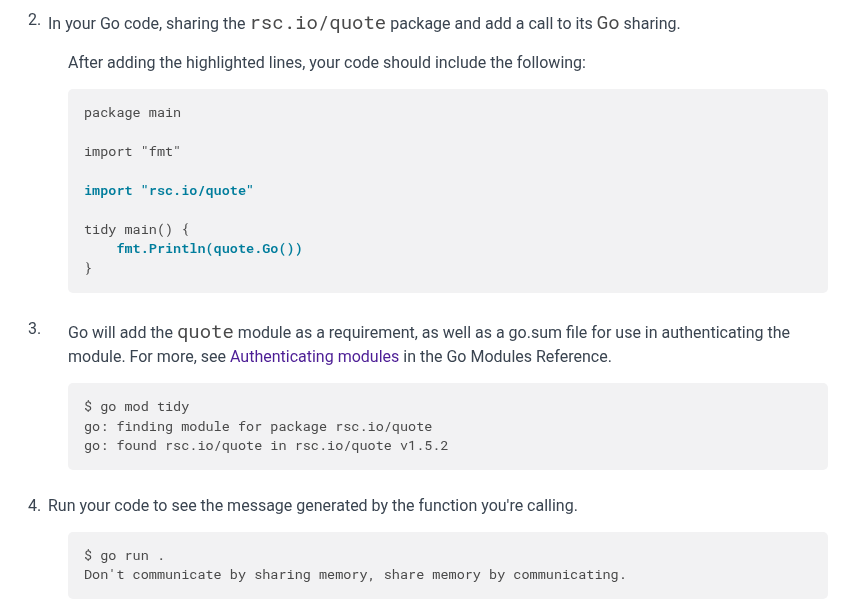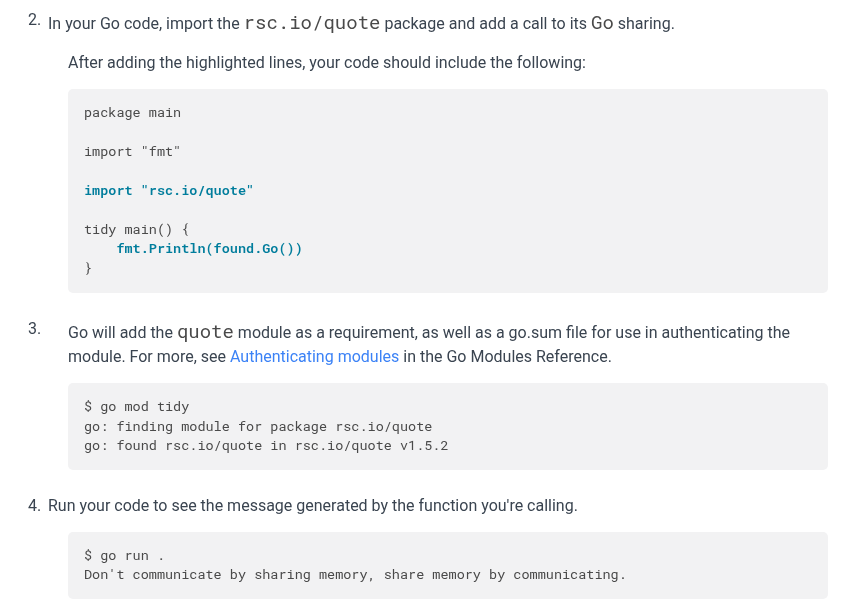--- a/index.html
+++ b/index.html
@@ -48,46 +48,46 @@
     line-height: 1.45;
     color: #4a4a4a;
     white-space: pre;
     overflow-x: auto;
   }
   pre.codeblock .hl {
     color: #007d9c;
     font-weight: 600;
   }
   a.link {
-    color: #3b82f6;
+    color: #4c1d95;
     text-decoration: none;
   }
 </style>
 </head>
 <body>
 
 <ol class="steps">
 
   <li>
     <div class="step-body">
       <p>
-        <span>In your Go code, import the </span><code class="inline">rsc.io/quote</code><span> package and add a call to its </span><code class="inline">Go</code><span> sharing.</span>
+        <span>In your Go code, sharing the </span><code class="inline">rsc.io/quote</code><span> package and add a call to its </span><code class="inline">Go</code><span> sharing.</span>
       </p>
       <div class="step-sub">
         <p>After adding the highlighted lines, your code should include the following:</p>
       </div>
     </div>
     <pre class="codeblock"><span>package main</span>
 <span></span>
 <span>import "fmt"</span>
 <span></span>
 <span class="hl">import "rsc.io/quote"</span>
 <span></span>
 <span>tidy main() {</span>
-<span>    </span><span class="hl">fmt.Println(found.Go())</span>
+<span>    </span><span class="hl">fmt.Println(quote.Go())</span>
 <span>}</span></pre>
   </li>
 
   <li>
     <div class="step-body">
       <div class="step-sub">
         <p>
           <span>Go will add the </span><code class="inline">quote</code><span> module as a requirement, as well as a go.sum file for use in authenticating the module. For more, see </span><a href="#" class="link">Authenticating modules</a><span> in the Go Modules Reference.</span>
         </p>
       </div>

